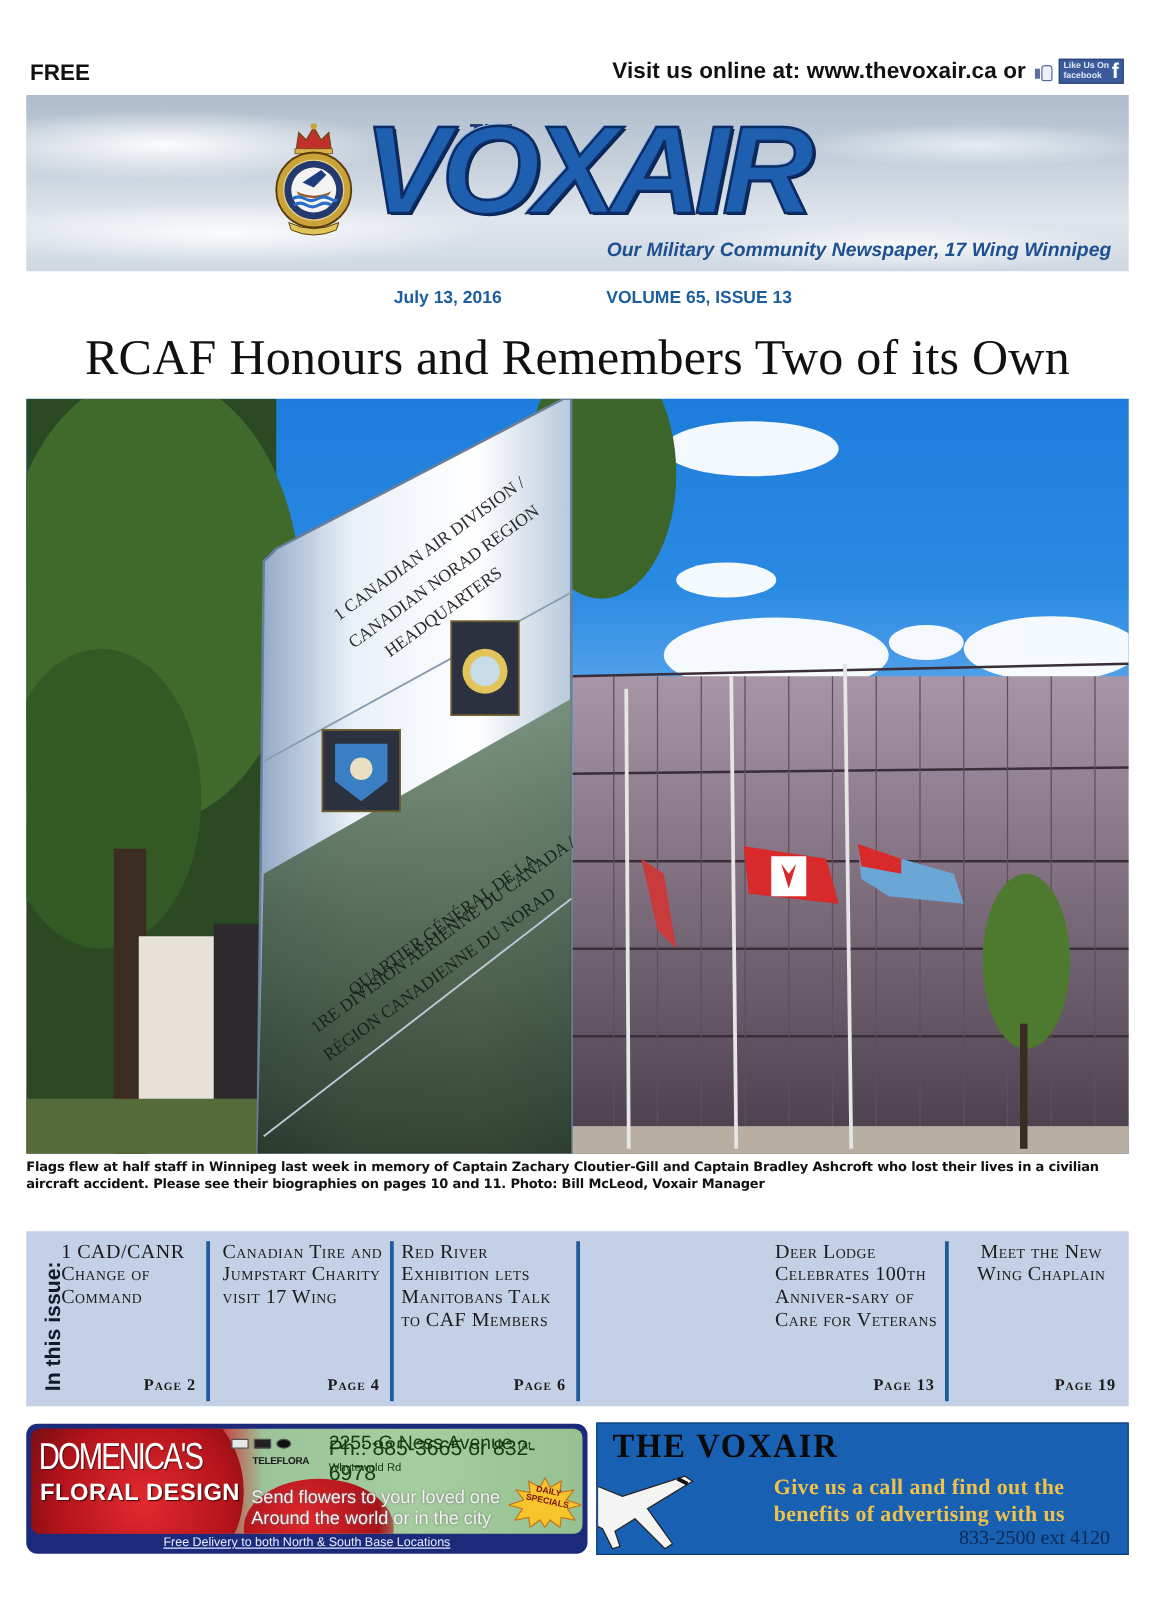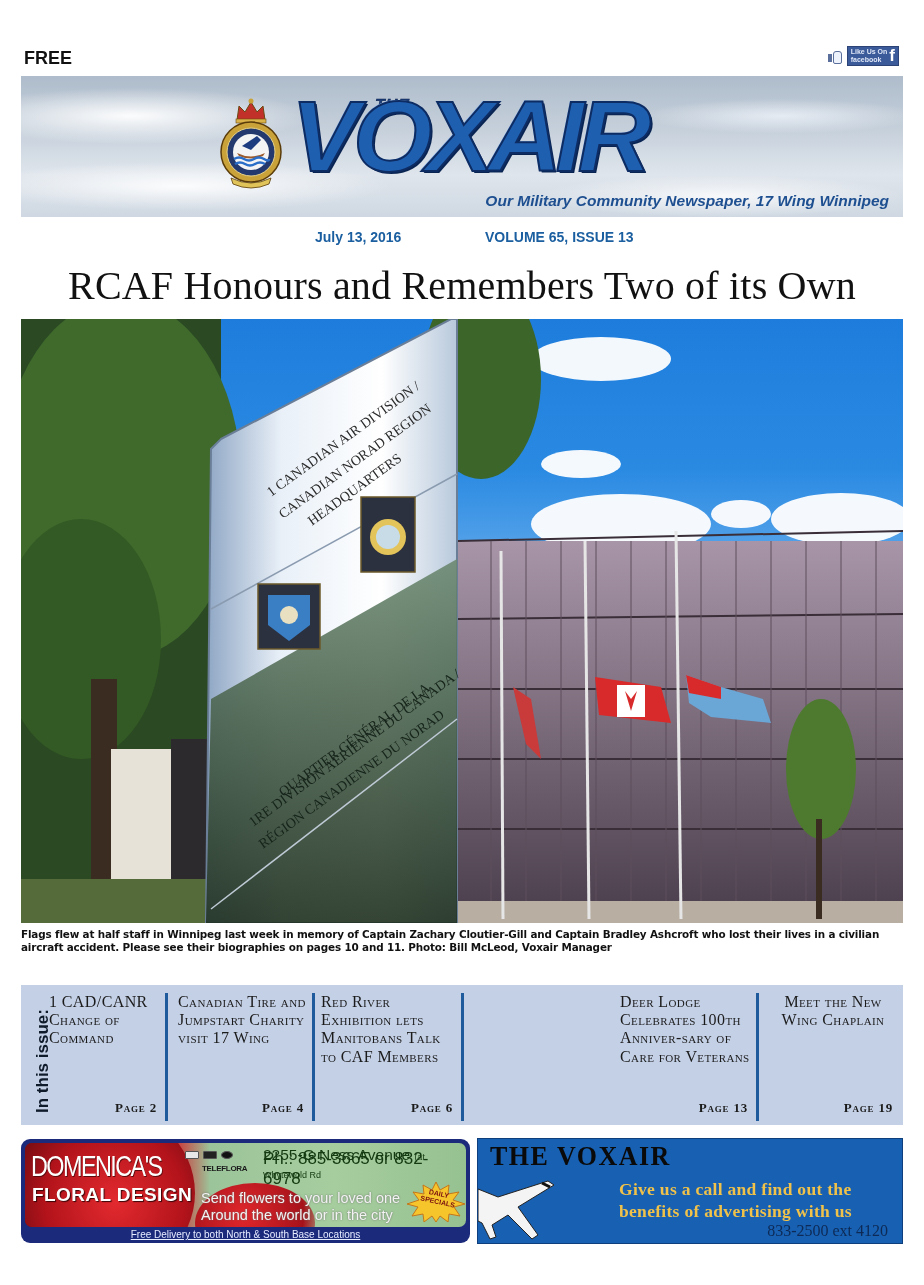--- a/index.html
+++ b/index.html
@@ -84,20 +84,21 @@
   .ad-voxair .plane { position: absolute; left: 0; top: 38px; width: 95px; height: 68px; }
   .ad-voxair .line1 { position: absolute; left: 141px; top: 40px; font: bold 17.5px "Liberation Serif", serif; color: #f0c24a; letter-spacing: 0.3px; }
   .ad-voxair .line2 { position: absolute; left: 141px; top: 62px; font: bold 17.5px "Liberation Serif", serif; color: #f0c24a; letter-spacing: 0.3px; }
   .ad-voxair .phone { position: absolute; right: 14px; top: 83px; font: 16px "Liberation Serif", serif; color: #0d2a56; }
 </style>
 </head>
 <body>
 
 <div class="top-free">FREE</div>
 <div class="top-visit">
+  <span class="txt">Visit us online at: www.thevoxair.ca or</span>
   <span class="thumb"></span>
   <span class="fb-badge">
     <span class="fb-txt">
       <span>Like Us On</span>
       <span>facebook</span>
     </span>
     <span class="fb-f">f</span>
   </span>
 </div>
 

